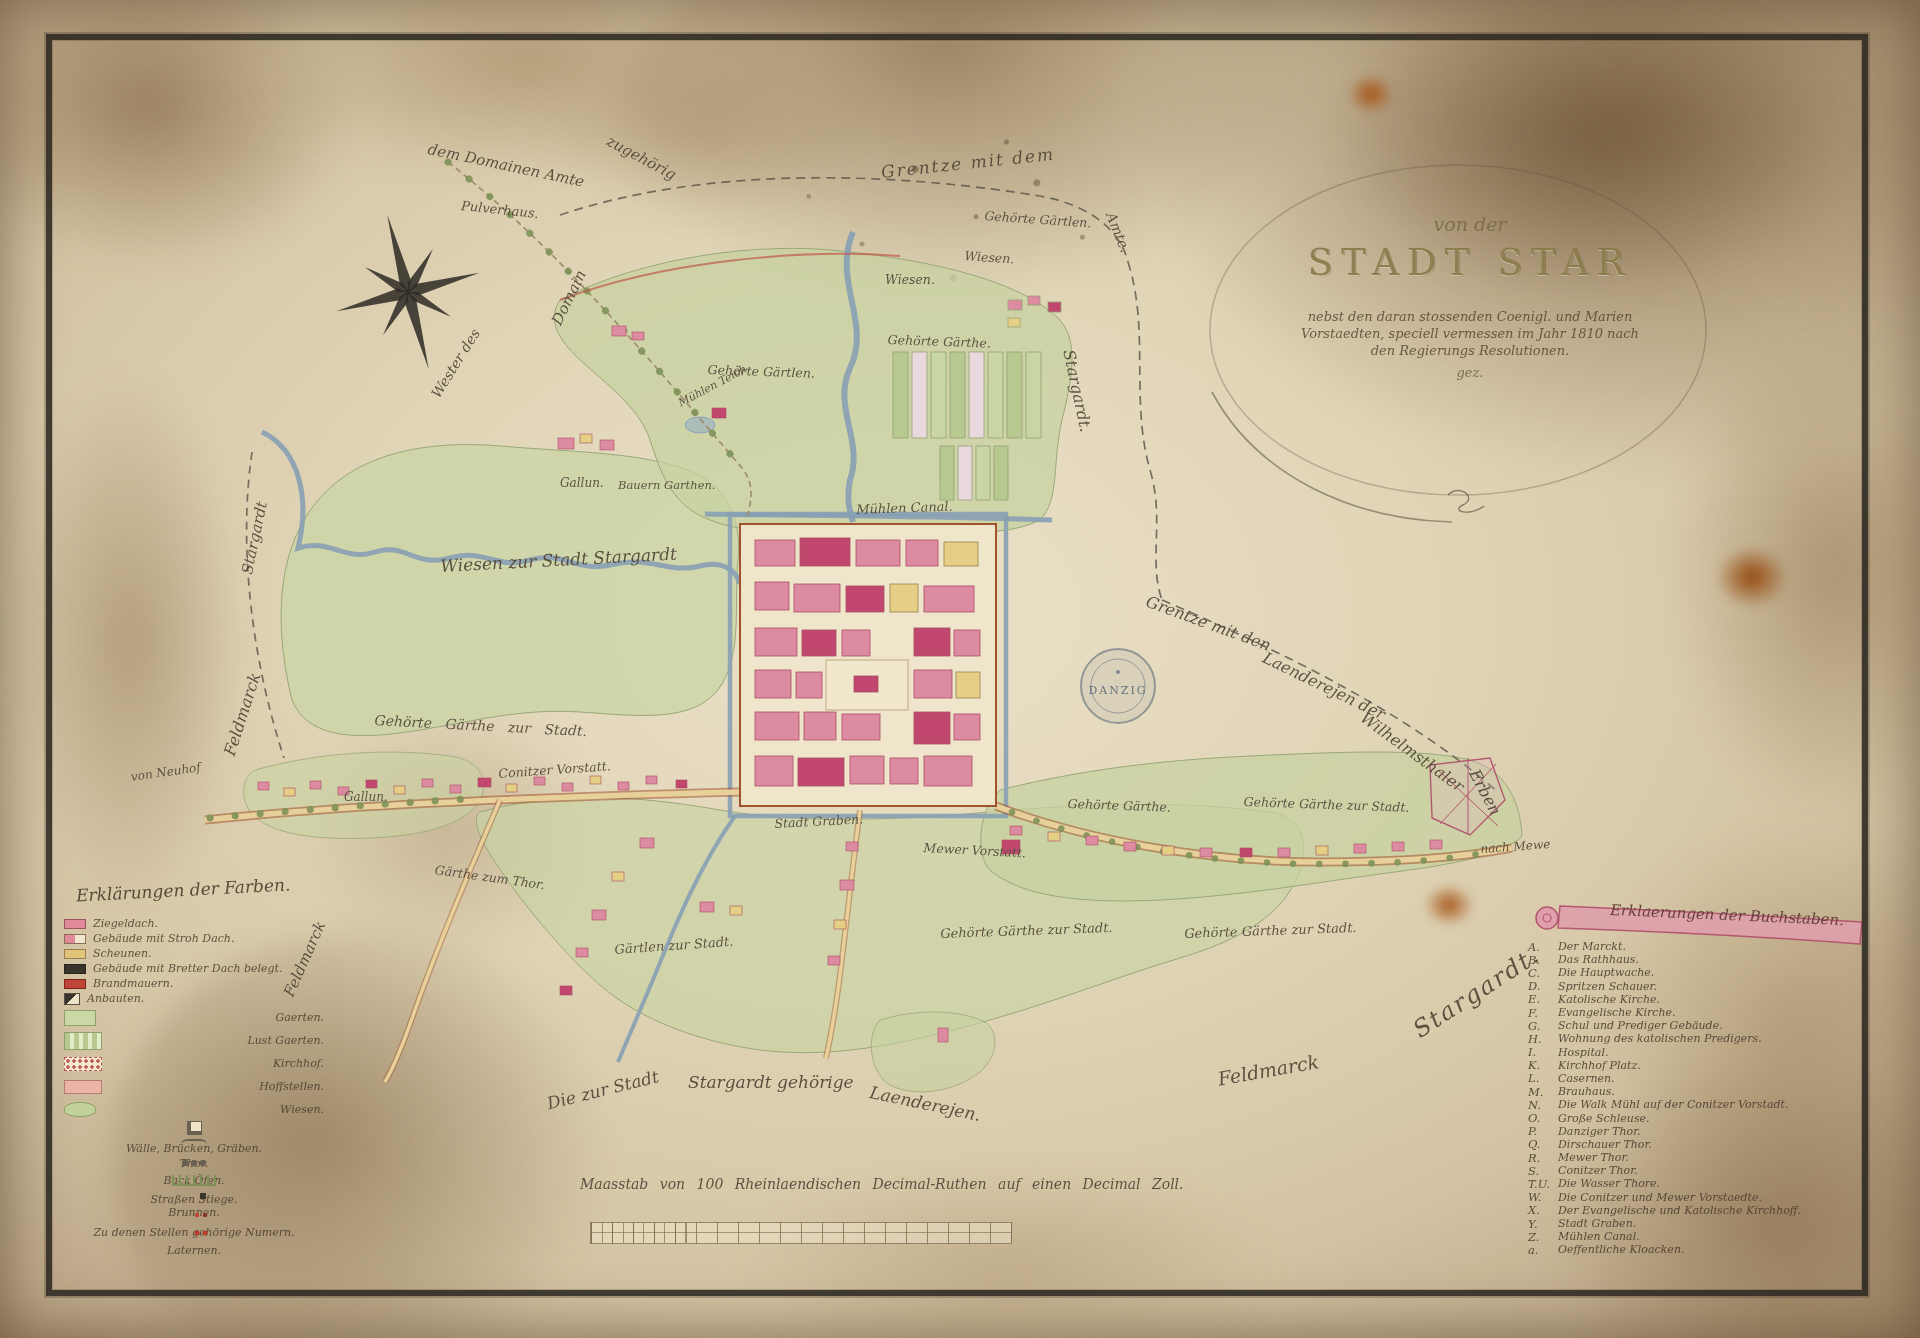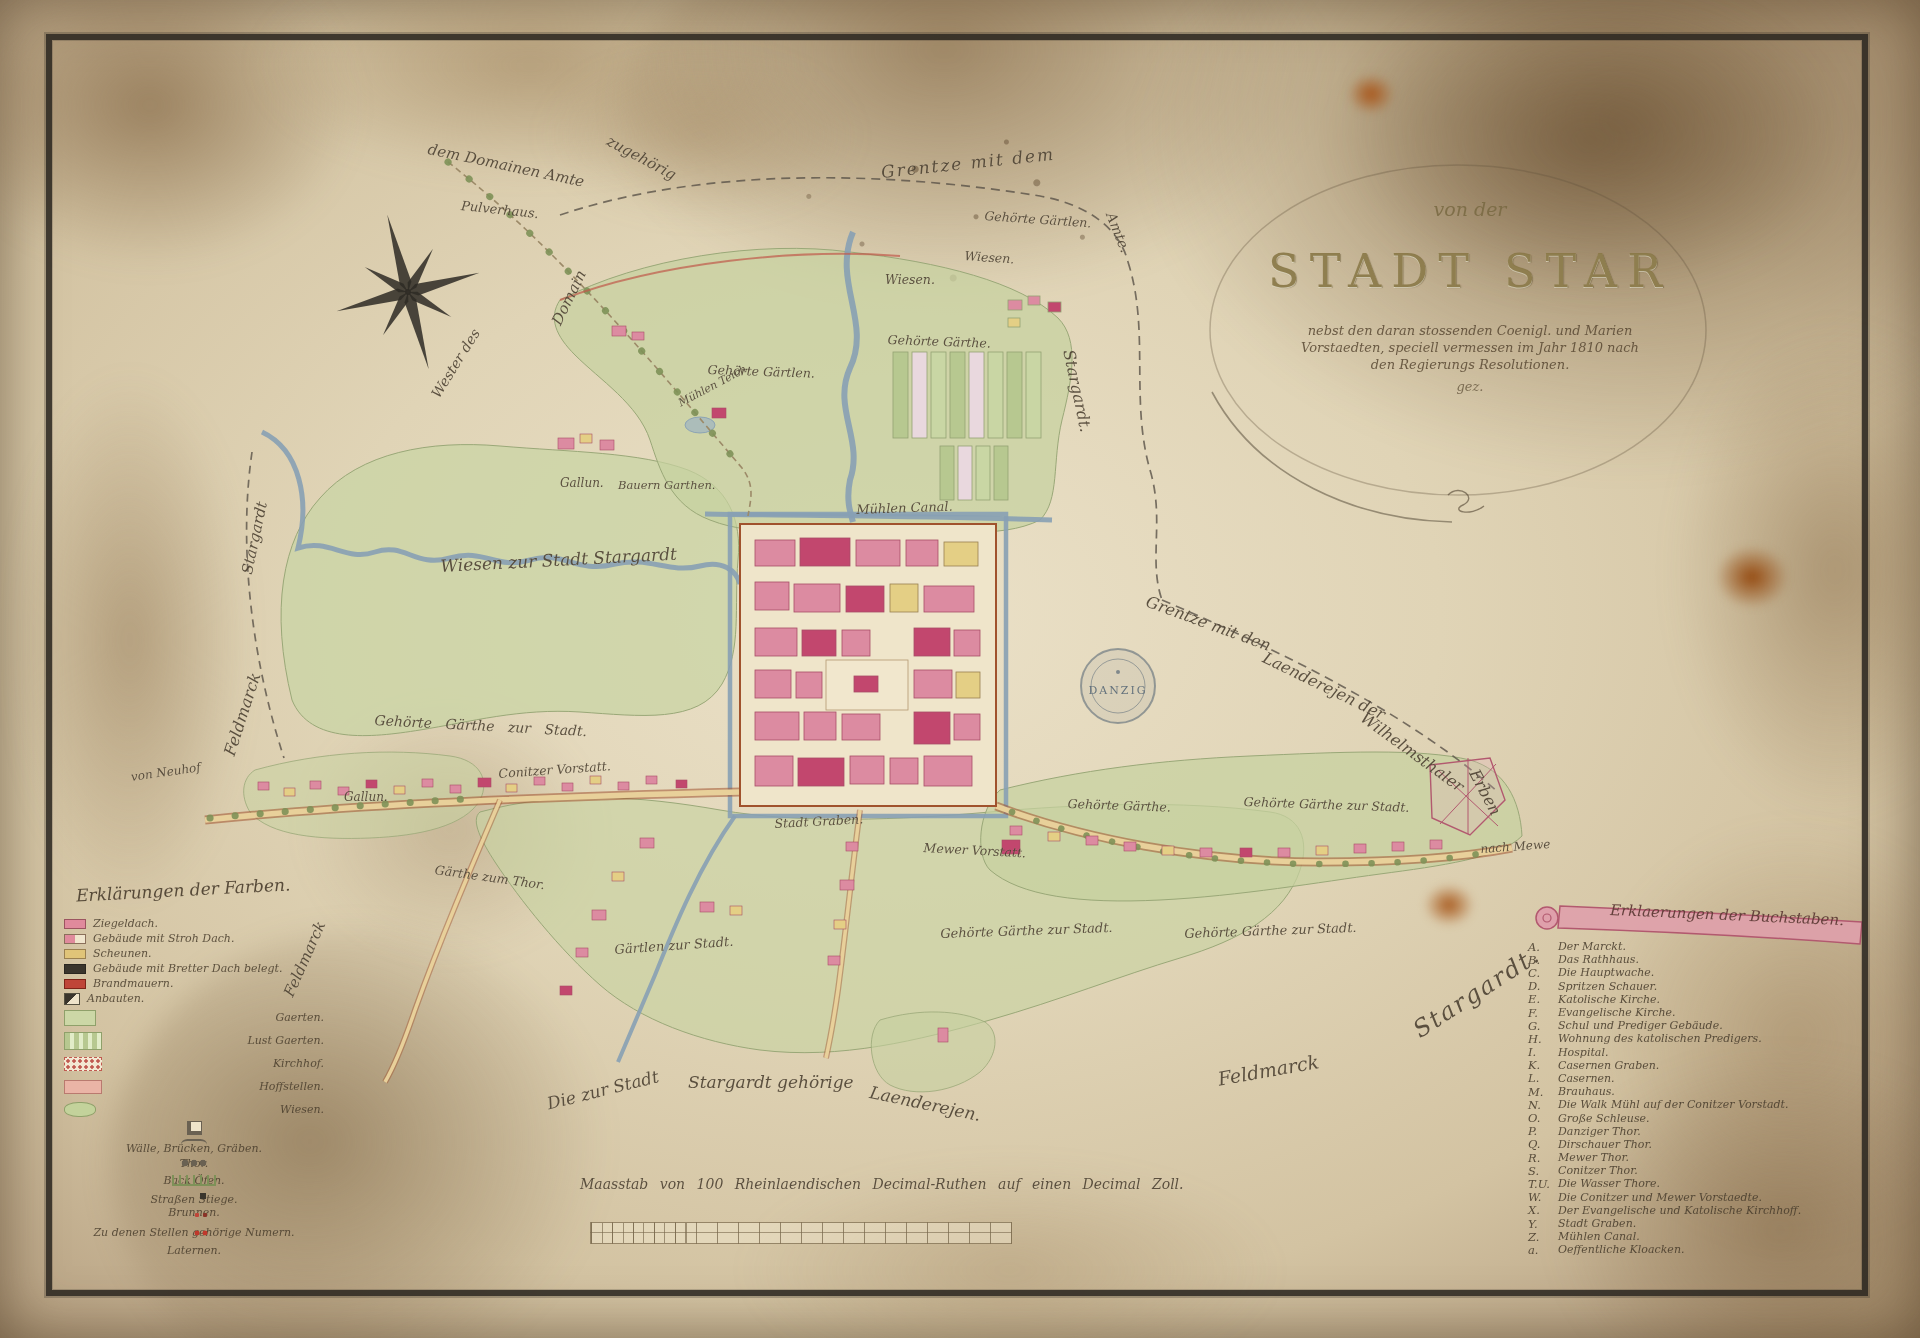--- a/index.html
+++ b/index.html
@@ -20,22 +20,22 @@
       radial-gradient(circle 2px at 38% 46%, rgba(82,60,36,.4) 2px, transparent 3px),
       radial-gradient(circle 3px at 57% 70%, rgba(82,60,36,.4) 3px, transparent 4px),
       radial-gradient(circle 2px at 64% 30%, rgba(82,60,36,.5) 2px, transparent 3px);}
   .frame{position:absolute;left:46px;top:34px;width:1810px;height:1250px;
     border:6px solid rgba(44,40,33,.88);box-shadow:0 0 0 2px rgba(44,40,33,.25), inset 0 0 0 1px rgba(44,40,33,.2);}
   svg.map{position:absolute;left:0;top:0;}
   .lbl{position:absolute;font-style:italic;color:rgba(72,60,44,.88);white-space:nowrap;
     transform-origin:left top;text-shadow:0 0 1px rgba(255,250,235,.3);}
   .title-block{position:absolute;left:1240px;top:196px;width:460px;text-align:center;color:rgba(138,120,72,.92);}
   .t-plan{font-size:52px;letter-spacing:.38em;text-shadow:0 1px 0 rgba(255,255,240,.5),1px 1px 1px rgba(90,75,40,.45);}
-  .t-von{font-size:19px;font-style:italic;color:rgba(120,104,66,.85);margin-top:2px;}
-  .t-stadt{font-size:46px;letter-spacing:.22em;margin-top:24px;text-shadow:0 1px 0 rgba(255,255,240,.5),1px 1px 1px rgba(90,75,40,.45);}
+  .t-von{font-size:19px;font-style:italic;color:rgba(120,104,66,.85);margin-top:17px;}
+  .t-stadt{font-size:37px;letter-spacing:.22em;margin-top:6px;text-shadow:0 1px 0 rgba(255,255,240,.5),1px 1px 1px rgba(90,75,40,.45);}
   .t-sub{font-size:13px;font-style:italic;color:rgba(88,72,50,.85);line-height:17px;}
   .t-sig{font-size:13px;font-style:italic;color:rgba(88,72,50,.7);margin-top:6px;}
   
   .clg{position:absolute;left:64px;top:916px;width:260px;}
   .clg-title{position:absolute;left:76px;top:880px;font-size:17px;font-style:italic;color:rgba(72,60,44,.9);transform:rotate(-3deg);}
   .clg-row{display:flex;align-items:center;gap:7px;}
   .clg-row.g1{height:15px;} .clg-row.g2{height:23px;justify-content:space-between;} .clg-row.g3{height:18px;flex-direction:column;}
   .clg-label{font-size:11px;font-style:italic;color:rgba(72,60,44,.85);}
   .sw{display:inline-block;flex:none;}
   .sw-roof-tile{width:20px;height:8px;background:#e08a9c;border:1px solid #9c5560;}
@@ -411,21 +411,21 @@
       <div class="llg-row">
         <span class="llg-letter">H.</span>
         <span class="llg-text">Wohnung des katolischen Predigers.</span>
       </div>
       <div class="llg-row">
         <span class="llg-letter">I.</span>
         <span class="llg-text">Hospital.</span>
       </div>
       <div class="llg-row">
         <span class="llg-letter">K.</span>
-        <span class="llg-text">Casernen Graben.</span>
+        <span class="llg-text">Kirchhof Platz.</span>
       </div>
       <div class="llg-row">
         <span class="llg-letter">L.</span>
         <span class="llg-text">Casernen.</span>
       </div>
       <div class="llg-row">
         <span class="llg-letter">M.</span>
         <span class="llg-text">Brauhaus.</span>
       </div>
       <div class="llg-row">

